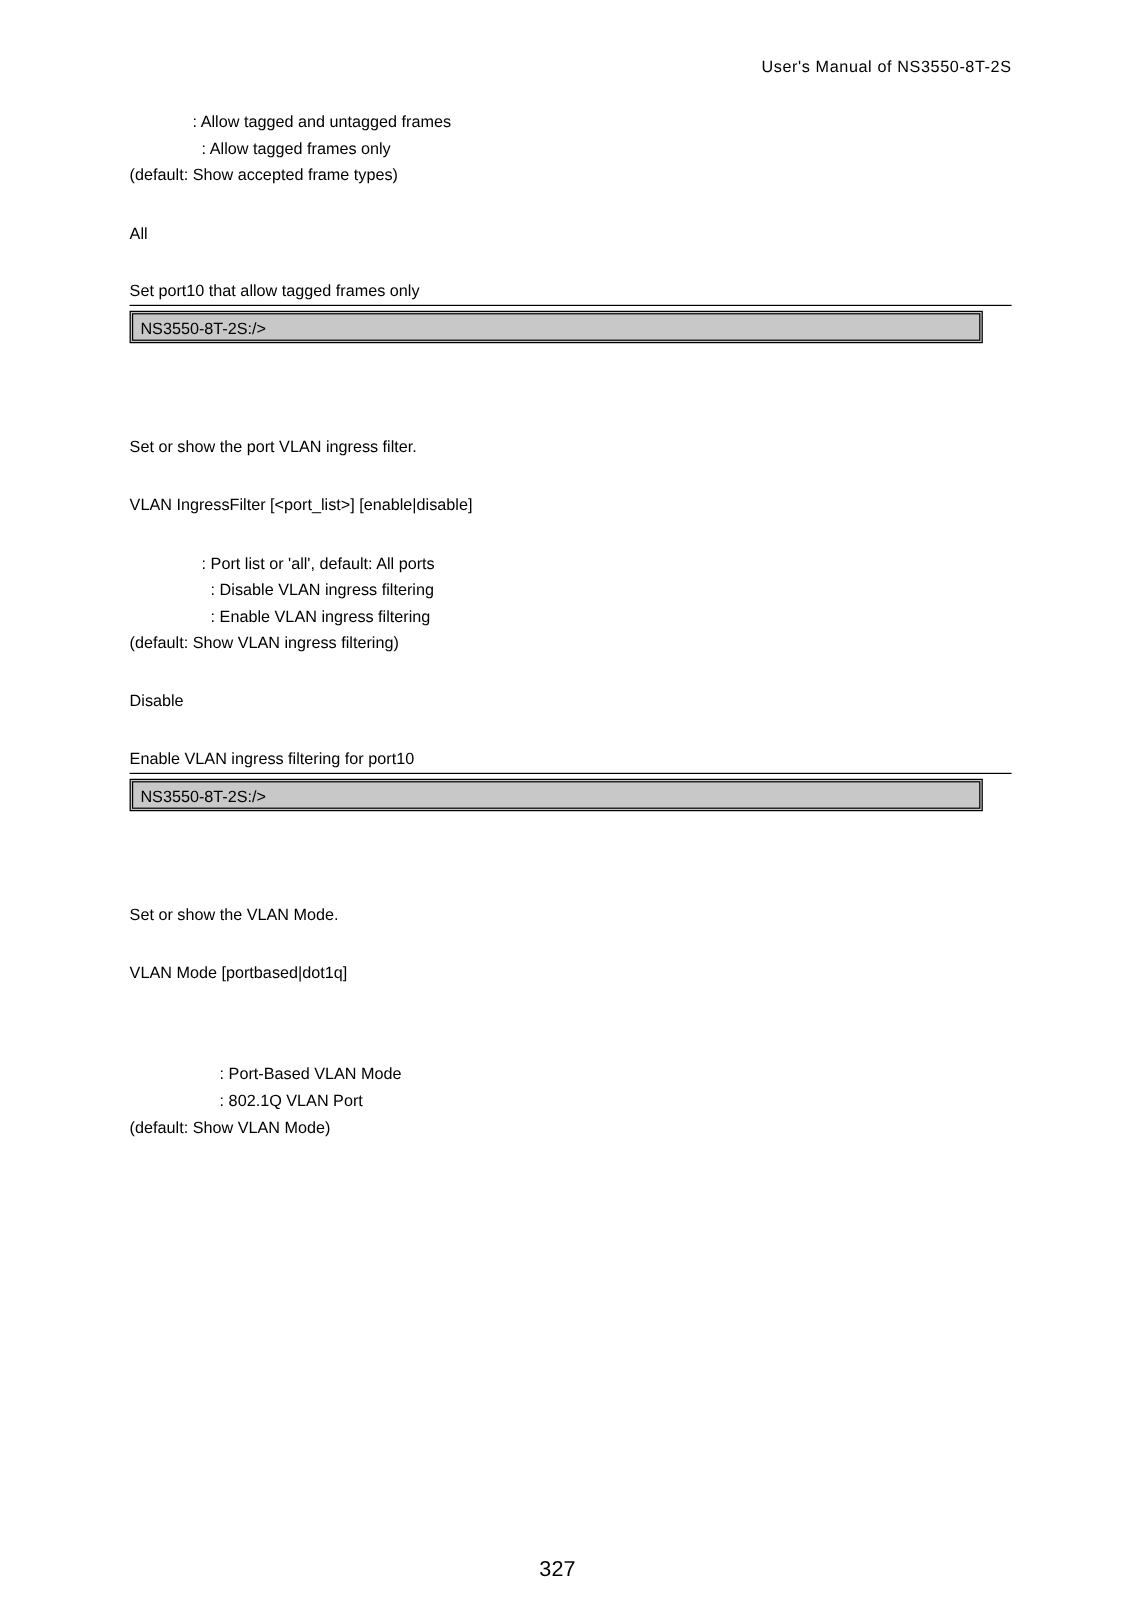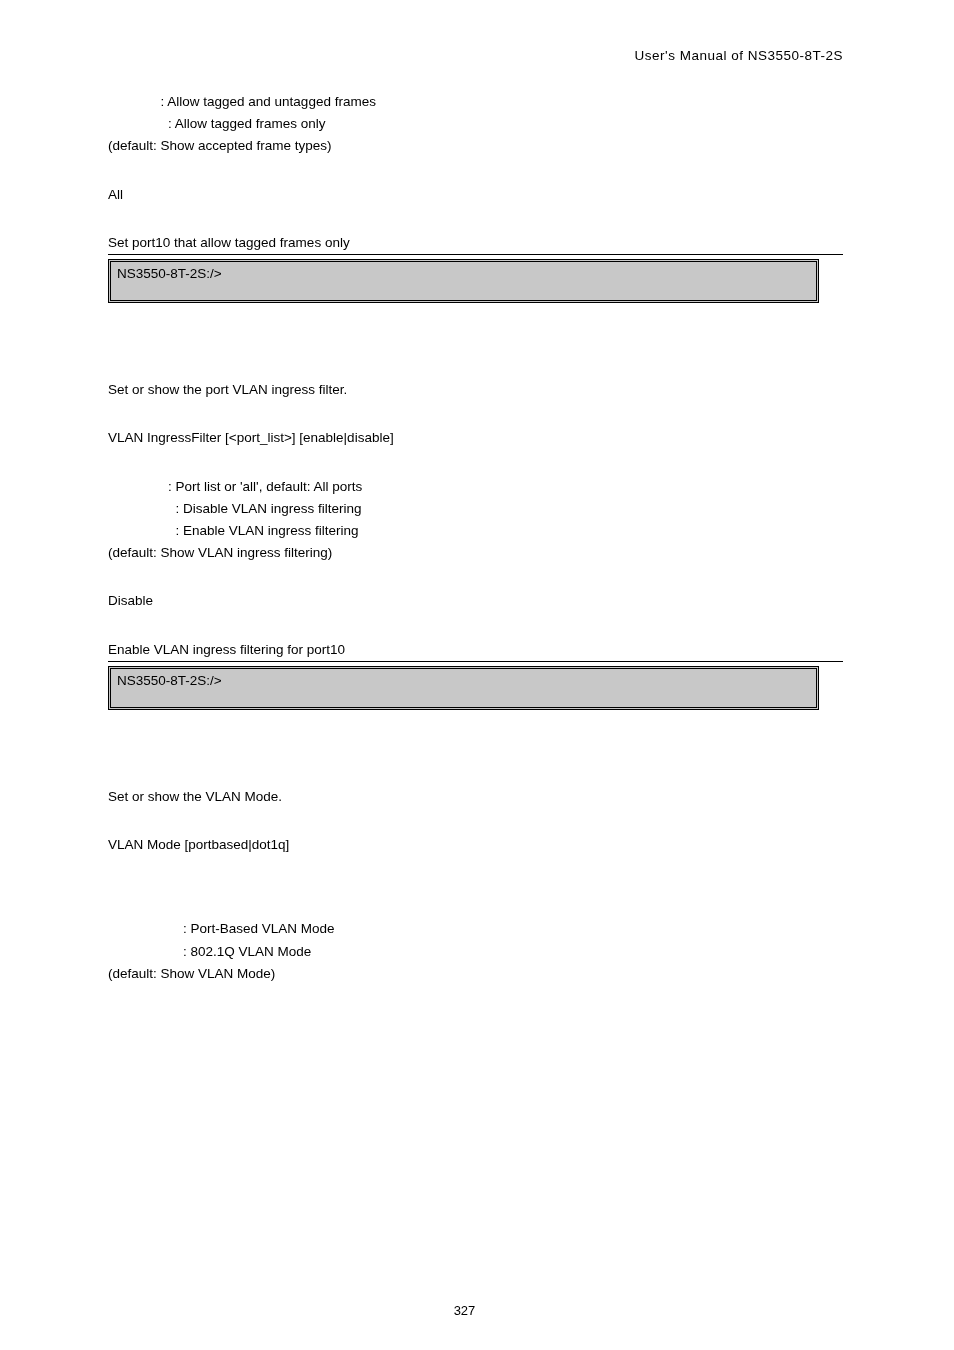--- a/index.html
+++ b/index.html
@@ -29,32 +29,32 @@
   }
   .spacer-md { height: 26px; }
   .spacer-lg { height: 52px; }
   .underlined {
     border-bottom: 1px solid #000;
     padding-bottom: 2px;
   }
   .codebox {
     border: 3px double #000;
     background: #c8c8c8;
-    padding: 4px 6px 19px 6px;
+    padding: 4px 6px 2px 6px;
     margin-top: 0;
     margin-right: 24px;
     font-size: 13.5px;
   }
   .footer {
     position: absolute;
     bottom: 32px;
     left: 0;
     width: 100%;
     text-align: center;
-    font-size: 13px;
+    font-size: 18px;
   }
 </style>
 </head>
 <body>
 
 <div class="page">
 
   <div class="header">
     <span>User's  Manual  of  NS3550-8T-2S</span>
   </div>
@@ -98,21 +98,21 @@
   <div class="spacer-lg"></div>
   <div class="spacer-md"></div>
 
   <div class="para">Set or show the VLAN Mode.</div>
 
   <div class="spacer-md"></div>
   <div class="para">VLAN Mode [portbased|dot1q]</div>
 
   <div class="spacer-md"></div>
   <div class="para" style="white-space:pre;margin-top:36px;">                    : Port-Based VLAN Mode</div>
-  <div class="para" style="white-space:pre;">                    : 802.1Q VLAN Mode</div>
+  <div class="para" style="white-space:pre;">                    : 802.1Q VLAN Port</div>
   <div class="para">(default: Show VLAN Mode)</div>
 
   <div class="spacer-md"></div>
 
   <div class="footer">
     <span>327</span>
   </div>
 
 </div>
 

